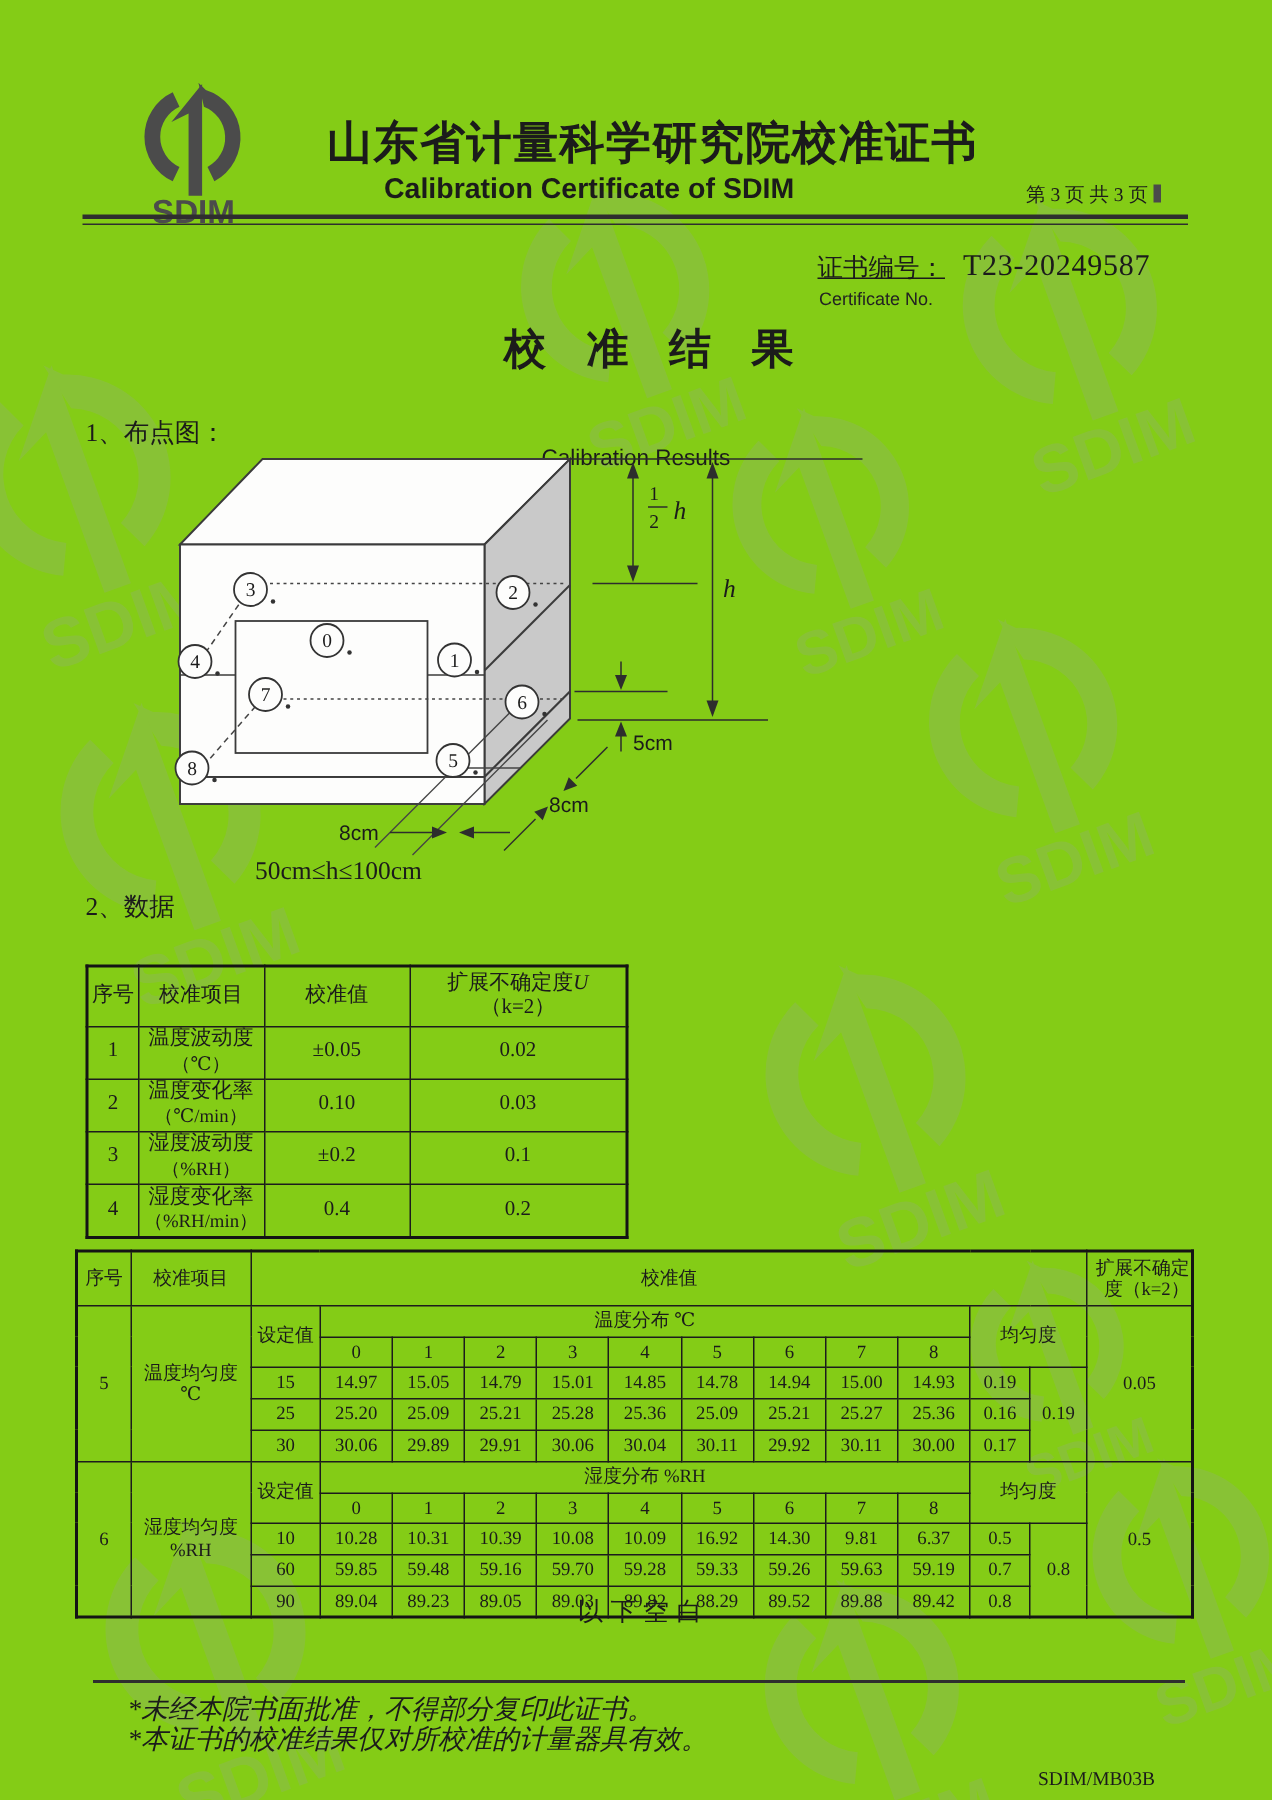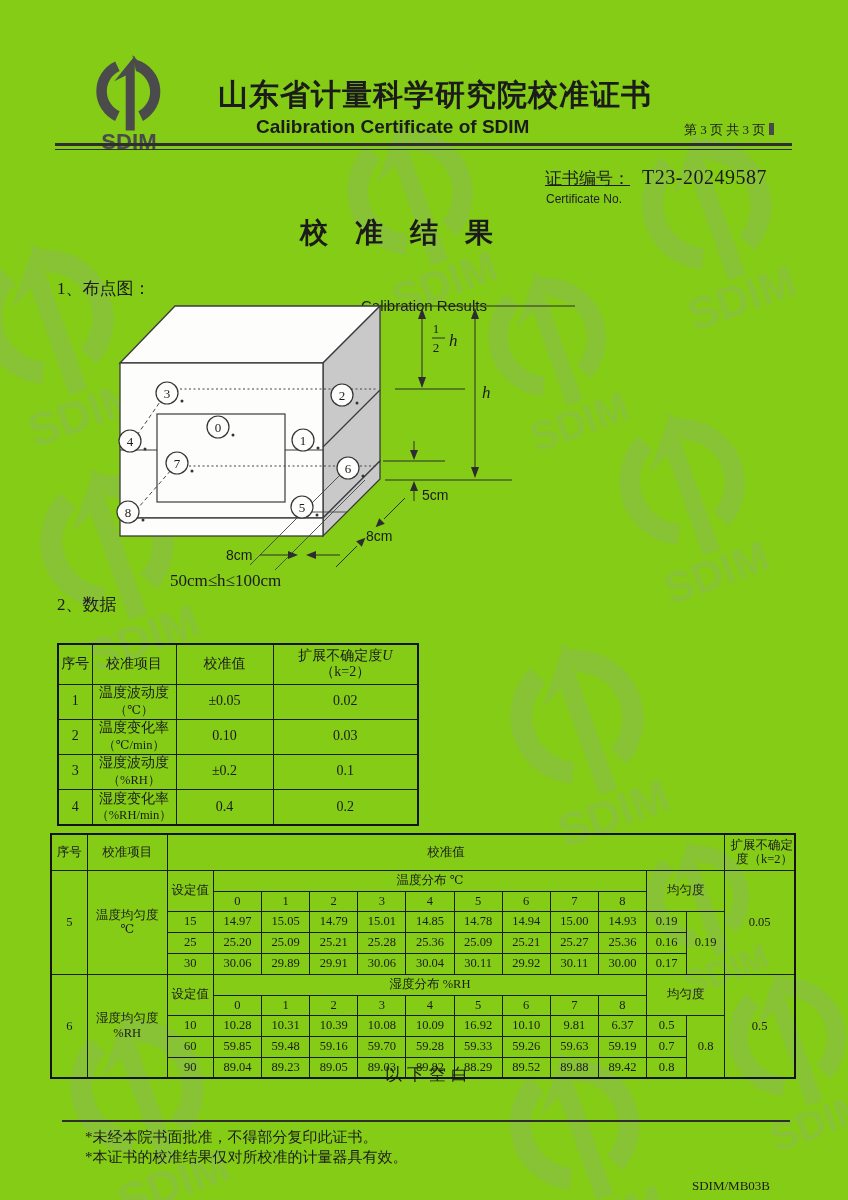--- a/index.html
+++ b/index.html
@@ -11,36 +11,36 @@
   .wm svg{fill:#9aa0a5;}
   .content{position:relative;z-index:1;}
   
   .title-cn{font-size:30px;font-weight:700;letter-spacing:1px;white-space:nowrap;}
   .title-en{font-family:"Liberation Sans",sans-serif;font-size:19px;font-weight:700;white-space:nowrap;}
   .pageinfo{font-size:13px;white-space:nowrap;}
   .dbl-rule{height:3px;border-top:3px solid #2e2e2e;border-bottom:1px solid #2e2e2e;}
   .certlabel{font-size:17px;text-decoration:underline;}
   .certno{font-size:20px;letter-spacing:.5px;}
   .certen{font-family:"Liberation Sans",sans-serif;font-size:12px;color:#222;}
-  .result-cn{font-size:28px;font-weight:700;letter-spacing:10px;white-space:nowrap;}
+  .result-cn{font-size:28px;font-weight:700;letter-spacing:10px;white-space:nowrap;margin-left:36px;}
   .result-en{font-family:"Liberation Sans",sans-serif;font-size:15px;}
   .sec-head{font-size:17px;}
   
   table{border-collapse:collapse;table-layout:fixed;background:transparent;}
   td,th{border:1px solid #1c1c1c;text-align:center;vertical-align:middle;padding:0 1px;
         font-weight:normal;line-height:1.15;overflow:hidden;}
   .t1{border:2px solid #141414;width:360px;font-size:14px;}
   .t1 th{font-size:14px;}
   .t1 .unit{font-size:12.5px;}
   .t2{border:2px solid #141414;width:746px;font-size:12.5px;}
   .t2 th{font-size:12.5px;}
   .small{font-size:11.5px;text-align:right;}
   .blank-line{font-size:17px;letter-spacing:5px;}
   .foot-rule{border-top:2px solid #2e2e2e;}
-  .footnote{font-size:15px;line-height:1.35;}
+  .footnote{font-size:18px;line-height:1.35;font-style:italic;}
   .formno{font-size:13px;}
   .edge-mark{position:absolute;background:#4a4a4a;z-index:2;}
   i{font-family:"Liberation Serif",serif;}
 </style>
 </head>
 <body>
 
 <div id="page">
 
   <svg width="0" height="0" style="position:absolute" aria-hidden="true">
@@ -389,21 +389,21 @@
         <td>8</td>
       </tr>
       <tr style="height:21px">
         <td>10</td>
         <td>10.28</td>
         <td>10.31</td>
         <td>10.39</td>
         <td>10.08</td>
         <td>10.09</td>
         <td>16.92</td>
-        <td>10.10</td>
+        <td>14.30</td>
         <td>9.81</td>
         <td>6.37</td>
         <td>0.5</td>
         <td rowspan="3">0.8</td>
       </tr>
       <tr style="height:21px">
         <td>60</td>
         <td>59.85</td>
         <td>59.48</td>
         <td>59.16</td>

